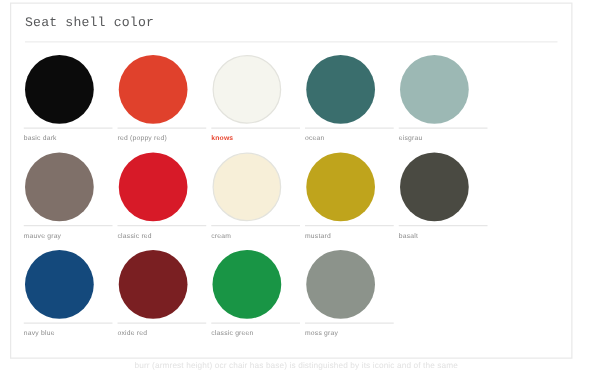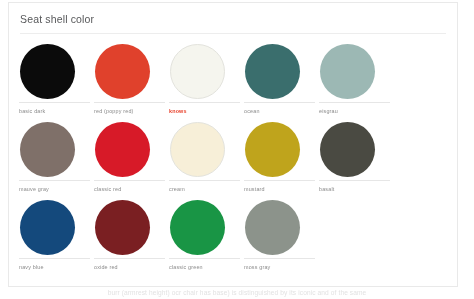--- a/index.html
+++ b/index.html
@@ -27,21 +27,21 @@
     overflow: hidden;
   }
 
   #panel-title {
     font-size: 10.5px;
     color: #57585a;
     font-weight: 400;
     letter-spacing: 0.15px;
     padding: 9px 0 0 11px;
     line-height: 14px;
-    font-family: Liberation Sans, sans-serif;
+    font-family: Liberation Mono, monospace;
   }
 
   #title-divider {
     margin: 7px 11px 0 11px;
     height: 1px;
     background: #ededed;
   }
 
   #swatch-grid {
     padding: 6px 10px 0 10px;

